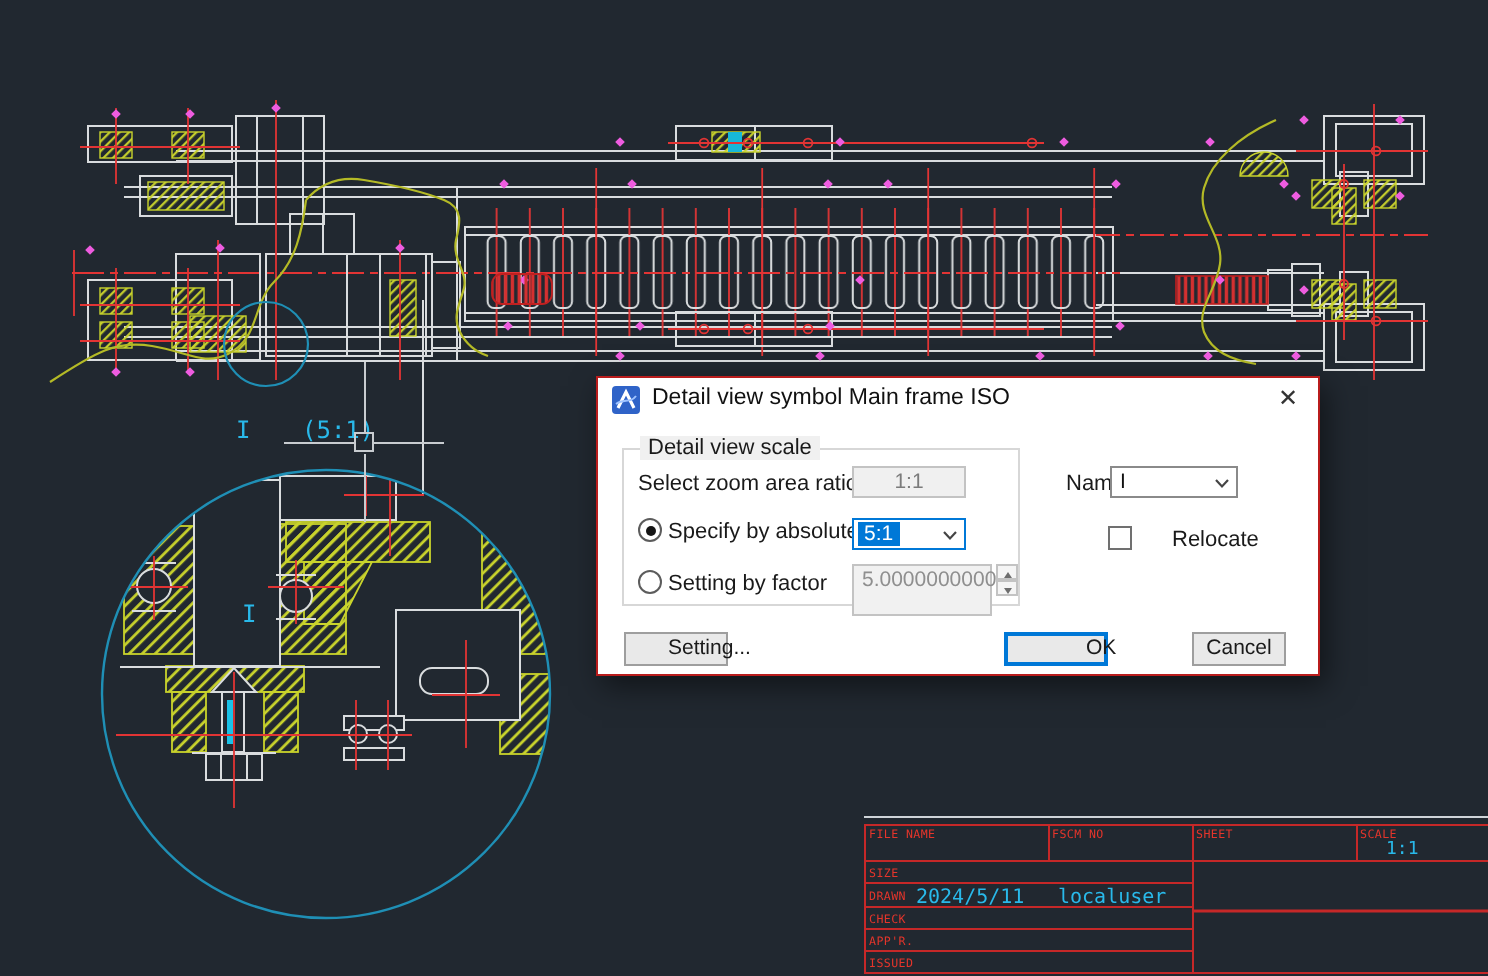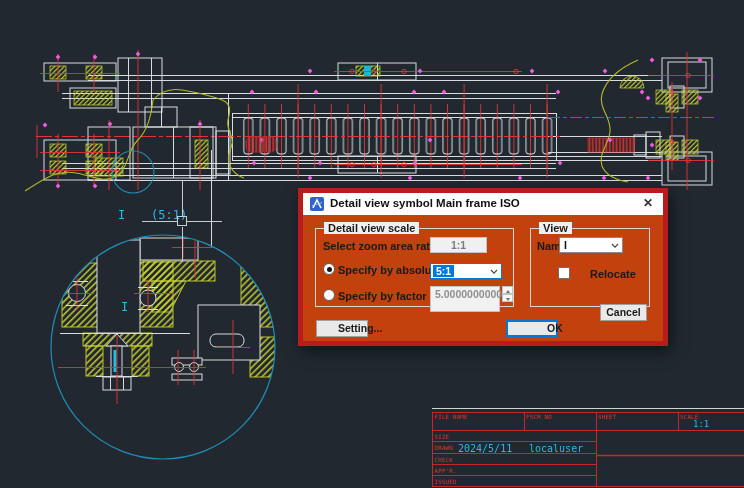--- a/index.html
+++ b/index.html
@@ -6,23 +6,23 @@
   body{
     width:744px;height:488px;position:relative;overflow:hidden;
     background:#212830;
     font-family:"Liberation Sans",sans-serif;
   }
   svg text{font-family:"DejaVu Sans Mono",monospace;}
 
   
   .dlg{
     position:absolute;left:298px;top:188px;width:360px;height:148px;
-    background:#c2410c;border:5px solid #b91c1c;
+    background:#ffffff;border:1px solid #b91c1c;
     box-shadow:3px 5px 14px rgba(0,0,0,.5);
-    font-size:11px;color:#1a1a1a;font-weight:bold;
+    font-size:11px;color:#1a1a1a;
   }
   .dlg *{position:absolute;box-sizing:border-box;}
   .dlg-titlebar{left:0;top:0;width:100%;height:22px;background:#ffffff;}
   .dlg-icon{left:7px;top:4px;width:14px;height:14px;}
   .dlg-title{left:27px;top:4px;font-size:11.5px;color:#111;white-space:nowrap;}
   .dlg-close{right:6px;top:2px;width:18px;height:17px;text-align:center;line-height:17px;
     font-size:12px;color:#333;cursor:pointer;}
   .grp{border:1px solid #d7d7d7;}
   .grp-label{left:8px;top:-7px;background:#f0f0f0;padding:0 4px;height:12px;line-height:12px;white-space:nowrap;text-align:center;}
   .lbl{white-space:nowrap;line-height:12px;}
@@ -375,48 +375,45 @@
   </div>
 
   <div class="grp" style="left:12px;top:35px;width:199px;height:79px;">
     <span class="grp-label lbl">Detail view scale</span>
   </div>
   <span class="lbl" style="left:20px;top:47px;">Select zoom area ratio:</span>
   <div class="field" style="left:127px;top:44px;width:57px;height:16px;">1:1</div>
 
   <div class="radio on" style="left:20px;top:70px;"></div>
   <span class="lbl" style="left:35px;top:71px;">Specify by absolute</span>
-  <div class="combo focus" style="left:127px;top:70px;width:72px;height:16px;">
+  <div class="combo focus" style="left:127px;top:70px;width:57px;height:16px;">
     <span class="sel">5:1</span>
     <svg class="chev" viewBox="0 0 8 6">
       <path d="M1,1 L4,4.2 L7,1" fill="none" stroke="#444" stroke-width="1.1"></path>
     </svg>
   </div>
 
   <div class="radio" style="left:20px;top:96px;"></div>
-  <span class="lbl" style="left:35px;top:97px;">Specify by factor</span>
+  <span class="lbl" style="left:35px;top:97px;">Setting by factor</span>
   <div class="spin" style="left:127px;top:93px;width:70px;height:26px;">5.0000000000</div>
   <div class="spinbtns" style="left:199px;top:93px;">
     <div class="u">
         <div class="tri-up"></div>
       </div>
     <div class="d">
         <div class="tri-dn"></div>
       </div>
   </div>
 
-  <div class="grp" style="left:227px;top:35px;width:120px;height:79px;">
-    <span class="grp-label lbl">View</span>
-  </div>
   <span class="lbl" style="left:234px;top:47px;">Name:</span>
   <div class="combo" style="left:256px;top:44px;width:64px;height:16px;">
     <span class="plain">I</span>
     <svg class="chev" viewBox="0 0 8 6">
       <path d="M1,1 L4,4.2 L7,1" fill="none" stroke="#444" stroke-width="1.1"></path>
     </svg>
   </div>
   <div class="checkbox" style="left:255px;top:74px;"></div>
   <span class="lbl" style="left:271px;top:75px;padding-left:16px;">Relocate</span>
 
   <div class="btn" style="left:13px;top:127px;width:52px;height:17px;padding-left:21px;">Setting...</div>
   <div class="btn default" style="left:203px;top:127px;width:52px;height:17px;">OK</div>
-  <div class="btn" style="left:297px;top:111px;width:47px;height:17px;">Cancel</div>
+  <div class="btn" style="left:297px;top:127px;width:47px;height:17px;">Cancel</div>
 </div>
 
 </body></html>

